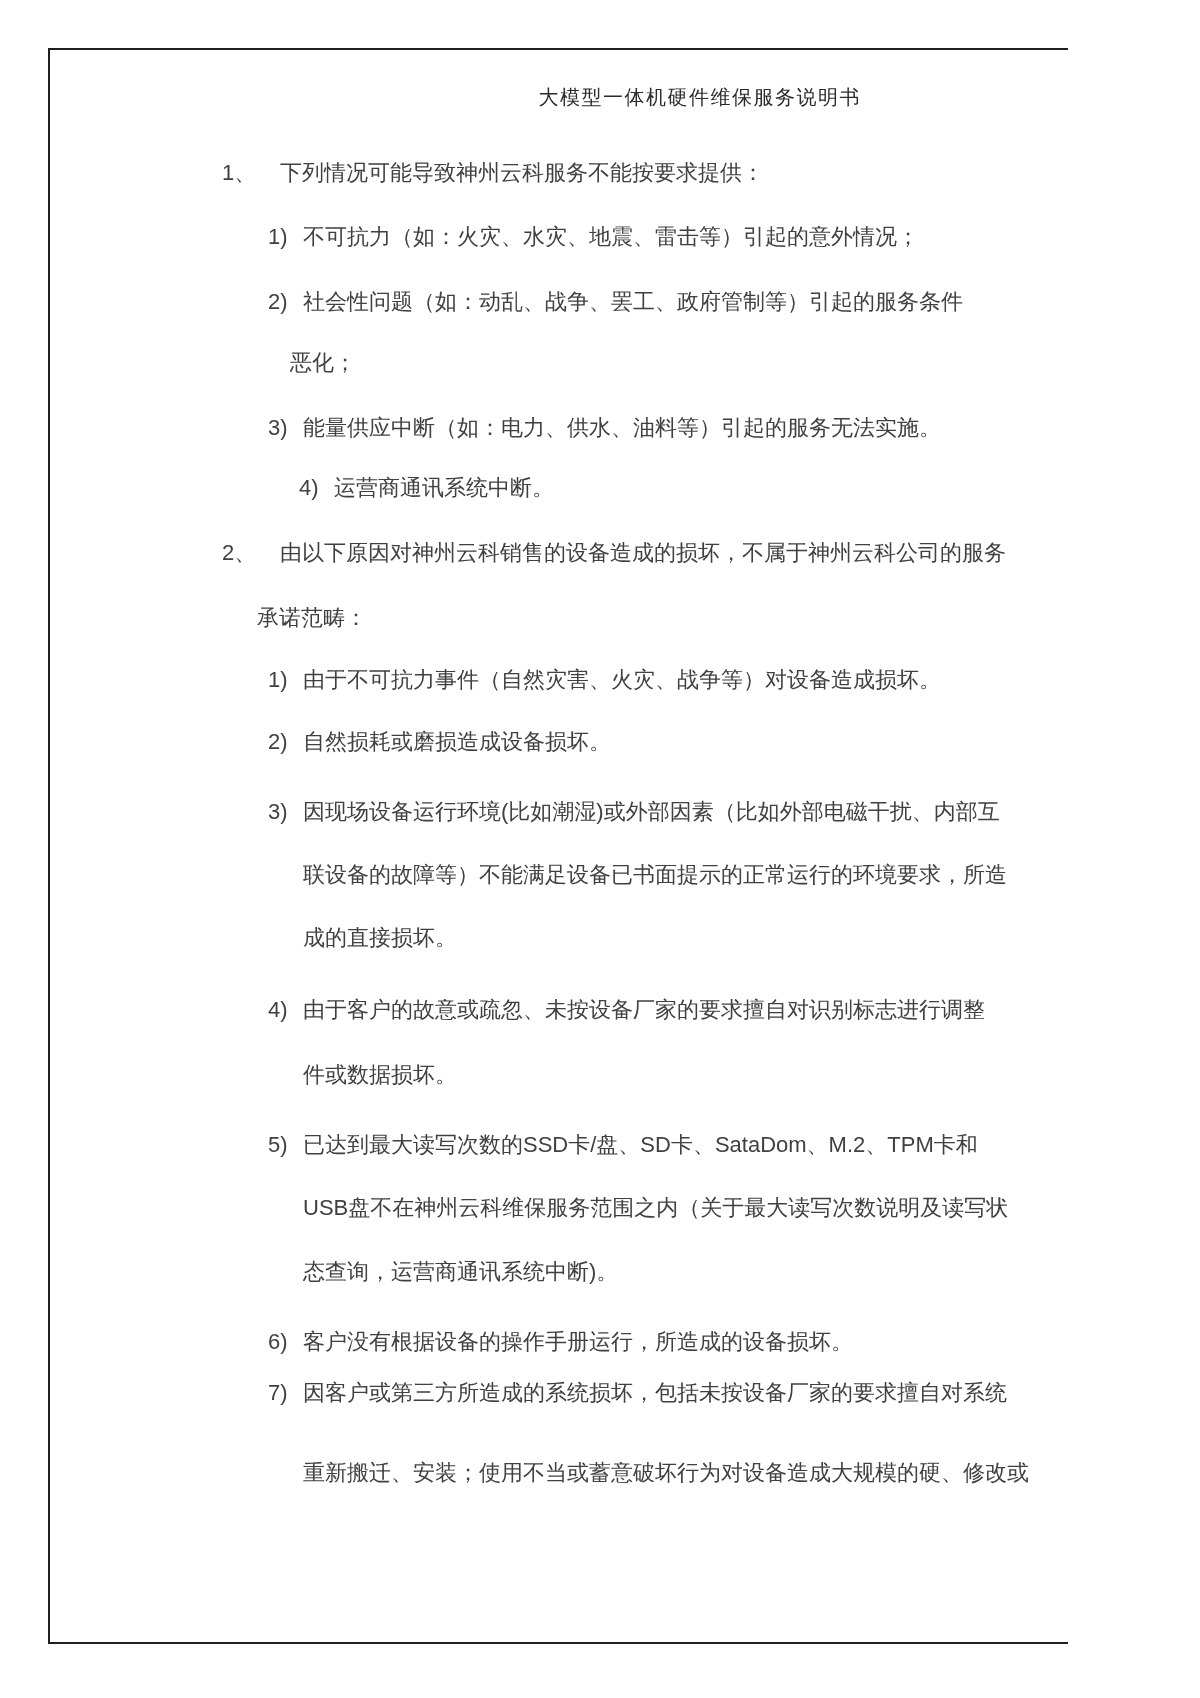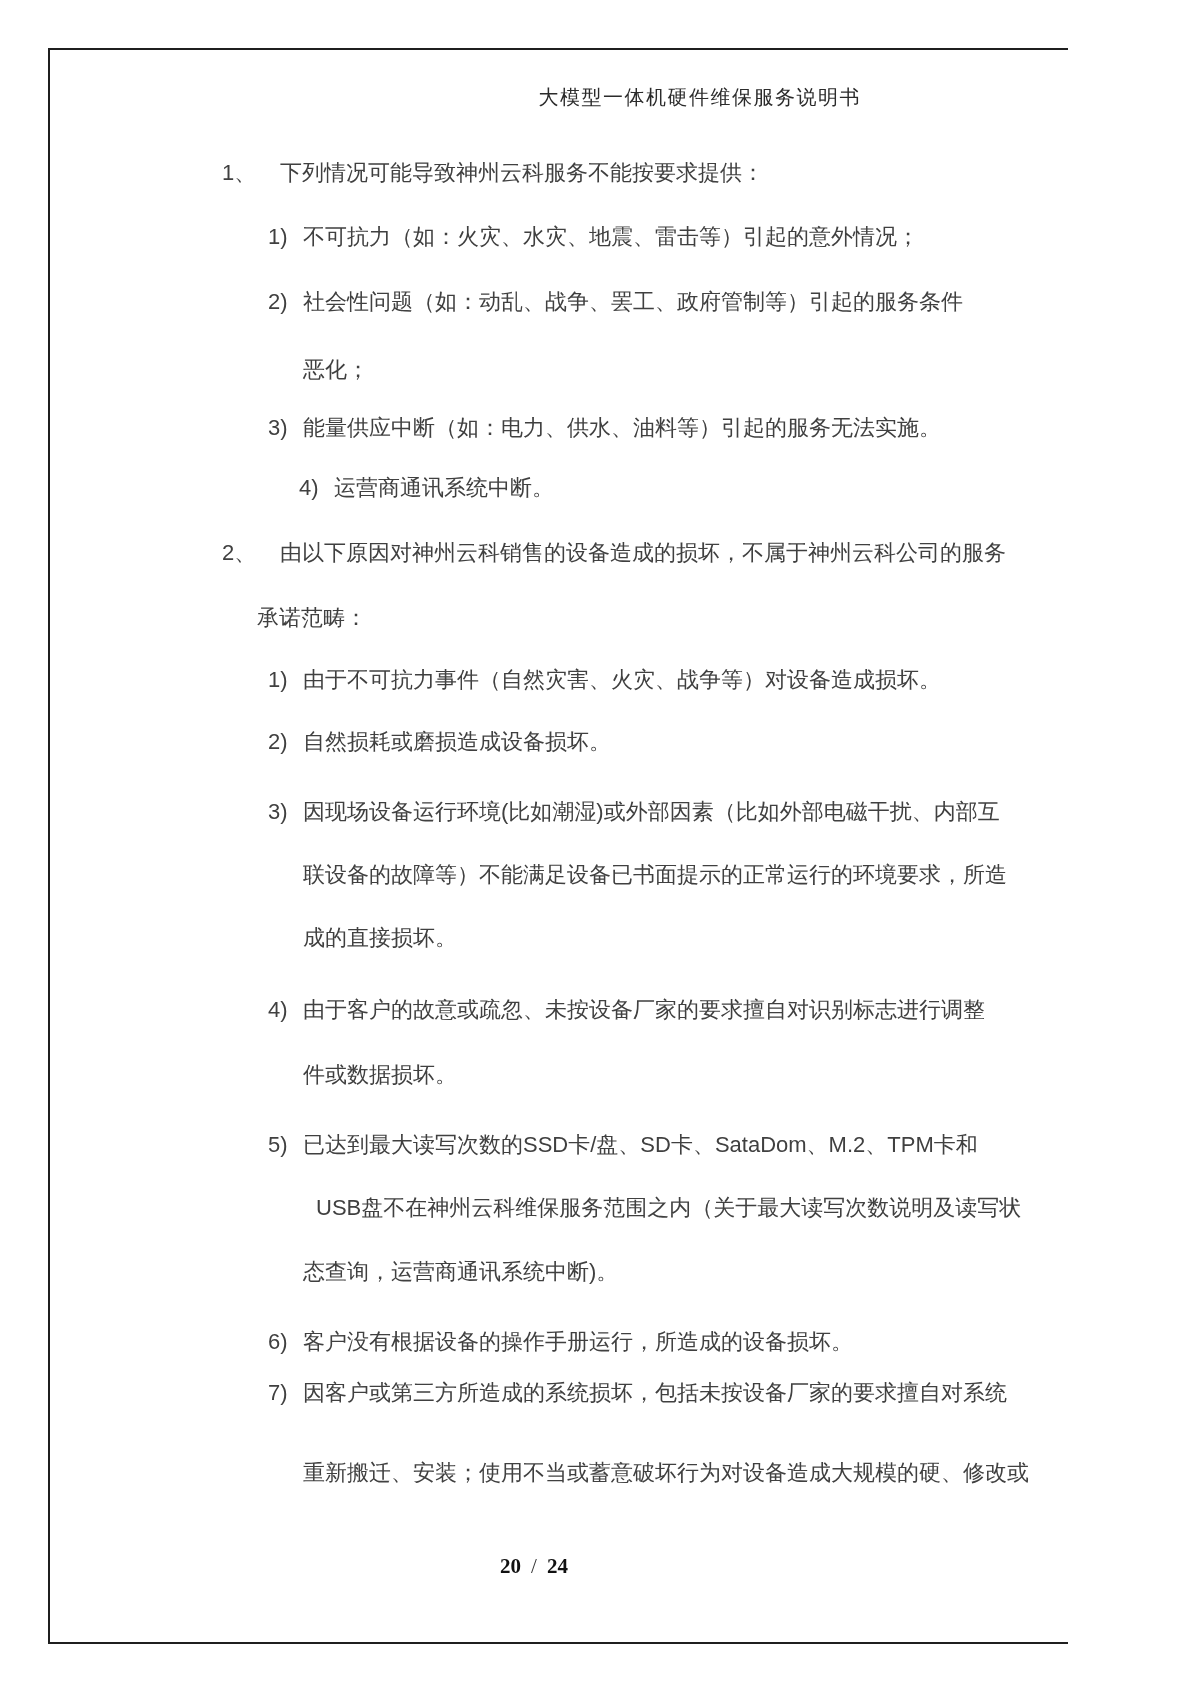--- a/index.html
+++ b/index.html
@@ -69,36 +69,33 @@
 
 <div class="page">
   <div class="frame"></div>
 
   <div class="header-title">大模型一体机硬件维保服务说明书</div>
 
   <div id="doc-lines">
       <div class="doc-line t-top" style="top: 158px; left: 222px;"><span class="num-label">1、</span><span>下列情况可能导致神州云科服务不能按要求提供：</span></div>
       <div class="doc-line t-sub" style="top: 222px; left: 268px;"><span class="num-label">1)</span><span>不可抗力（如：火灾、水灾、地震、雷击等）引起的意外情况；</span></div>
       <div class="doc-line t-sub" style="top: 287px; left: 268px;"><span class="num-label">2)</span><span>社会性问题（如：动乱、战争、罢工、政府管制等）引起的服务条件</span></div>
-      <div class="doc-line t-cont" style="top: 348px; left: 303px; margin-top: 7px;"><span>恶化；</span></div>
+      <div class="doc-line t-cont" style="top: 348px; left: 290px;"><span>恶化；</span></div>
       <div class="doc-line t-sub" style="top: 413px; left: 268px;"><span class="num-label">3)</span><span>能量供应中断（如：电力、供水、油料等）引起的服务无法实施。</span></div>
       <div class="doc-line t-sub" style="top: 473px; left: 268px; margin-left: 31px;"><span class="num-label">4)</span><span>运营商通讯系统中断。</span></div>
       <div class="doc-line t-top" style="top: 538px; left: 222px;"><span class="num-label">2、</span><span>由以下原因对神州云科销售的设备造成的损坏，不属于神州云科公司的服务</span></div>
       <div class="doc-line t-cont-top" style="top: 603px; left: 257px;"><span>承诺范畴：</span></div>
       <div class="doc-line t-sub" style="top: 665px; left: 268px;"><span class="num-label">1)</span><span>由于不可抗力事件（自然灾害、火灾、战争等）对设备造成损坏。</span></div>
       <div class="doc-line t-sub" style="top: 727px; left: 268px;"><span class="num-label">2)</span><span>自然损耗或磨损造成设备损坏。</span></div>
       <div class="doc-line t-sub" style="top: 797px; left: 268px;"><span class="num-label">3)</span><span>因现场设备运行环境(比如潮湿)或外部因素（比如外部电磁干扰、内部互</span></div>
       <div class="doc-line t-cont" style="top: 860px; left: 303px;"><span>联设备的故障等）不能满足设备已书面提示的正常运行的环境要求，所造</span></div>
       <div class="doc-line t-cont" style="top: 923px; left: 303px;"><span>成的直接损坏。</span></div>
       <div class="doc-line t-sub" style="top: 995px; left: 268px;"><span class="num-label">4)</span><span>由于客户的故意或疏忽、未按设备厂家的要求擅自对识别标志进行调整</span></div>
       <div class="doc-line t-cont" style="top: 1060px; left: 303px; text-align: right;"><span>件或数据损坏。</span></div>
       <div class="doc-line t-sub" style="top: 1130px; left: 268px;"><span class="num-label">5)</span><span>已达到最大读写次数的SSD卡/盘、SD卡、SataDom、M.2、TPM卡和</span></div>
-      <div class="doc-line t-cont" style="top: 1193px; left: 303px; margin-left: 13px;"><span>USB盘不在神州云科维保服务范围之内（关于最大读写次数说明及读写状</span></div>
+      <div class="doc-line t-cont" style="top: 1193px; left: 303px;"><span>USB盘不在神州云科维保服务范围之内（关于最大读写次数说明及读写状</span></div>
       <div class="doc-line t-cont" style="top: 1257px; left: 303px;"><span>态查询，运营商通讯系统中断)。</span></div>
       <div class="doc-line t-sub" style="top: 1327px; left: 268px;"><span class="num-label">6)</span><span>客户没有根据设备的操作手册运行，所造成的设备损坏。</span></div>
       <div class="doc-line t-sub" style="top: 1378px; left: 268px;"><span class="num-label">7)</span><span>因客户或第三方所造成的系统损坏，包括未按设备厂家的要求擅自对系统</span></div>
       <div class="doc-line t-cont" style="top: 1458px; left: 303px;"><span>重新搬迁、安装；使用不当或蓄意破坏行为对设备造成大规模的硬、修改或</span></div>
     </div>
 
-  <div class="footer">
-    <span class="pg">20</span><span class="sep">/</span><span class="pg">24</span>
-  </div>
 </div>
 
 </body></html>

